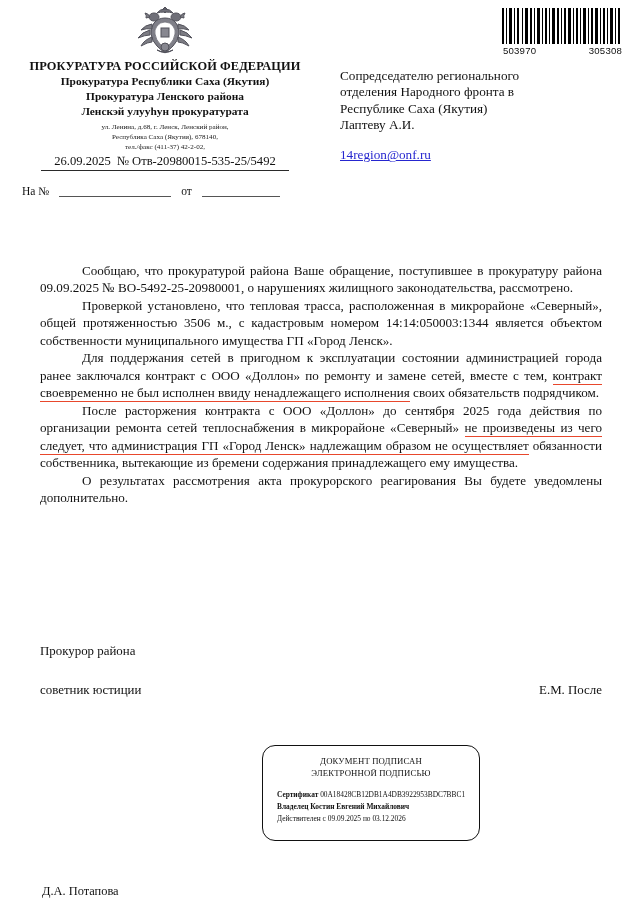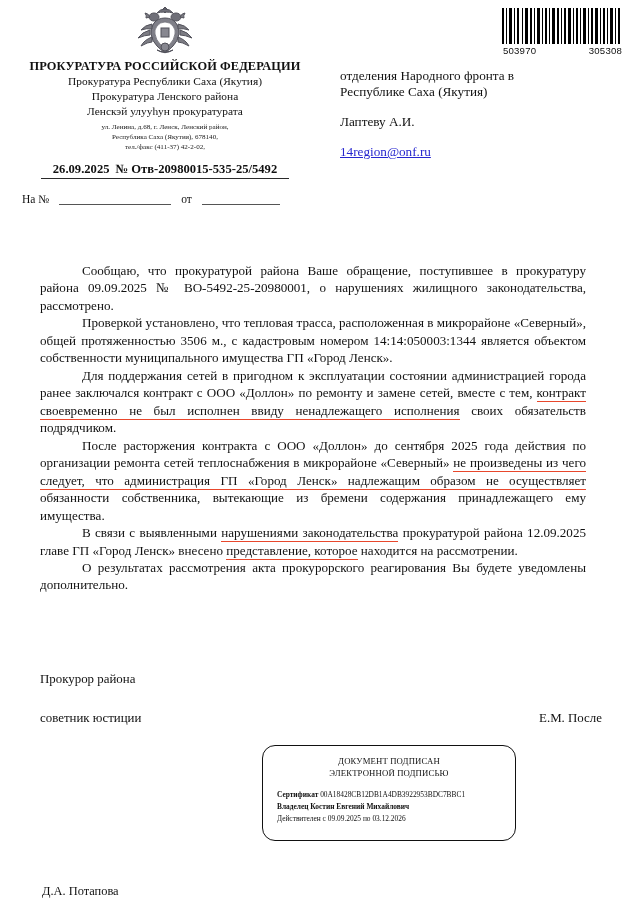--- a/index.html
+++ b/index.html
@@ -53,42 +53,41 @@
     letter-spacing: .1px;
     line-height: 1.22;
     white-space: nowrap;
     text-align: center;
   }
   .org-line-2,
   .org-line-3,
   .org-line-4,
   .org-line-5 {
     font-size: 11.4px;
-    font-weight: normal;
+    font-weight: bold;
     line-height: 1.3;
     white-space: nowrap;
   }
 
   .addr {
     margin-top: 3px;
     font-size: 7.1px;
     line-height: 1.45;
     color: #1a1a1a;
   }
   .addr div { white-space: nowrap; }
 
   .reg-line {
-    margin: 10px auto 0 auto;
+    margin: 2px auto 0 auto;
     width: 248px;
     font-size: 12.6px;
     border-bottom: 1px solid #2a2a2a;
     padding-bottom: 1px;
     white-space: nowrap;
     text-align: center;
-    font-weight: bold;
   }
   .reg-line .reg-date { margin-right: 6px; }
 
   .na-row {
     margin: 14px 0 0 22px;
     display: flex;
     align-items: flex-end;
     width: 290px;
     font-size: 11.5px;
   }
@@ -128,70 +127,70 @@
   
   .addressee {
     position: absolute;
     left: 340px;
     top: 68px;
     width: 270px;
     font-size: 13.2px;
     line-height: 1.24;
   }
   .addressee .org { margin: 0; }
-  .addressee .person { margin-top: 13px; }
+  .addressee .person { }
   .addressee .email {
     margin-top: 14px;
     color: #2626cf;
     text-decoration: underline;
     display: inline-block;
   }
 
   
   .body-text {
     position: absolute;
     left: 40px;
     top: 262px;
     width: 562px;
     font-size: 13.1px;
     line-height: 1.335;
     text-align: justify;
     text-justify: inter-word;
   }
   .body-text p {
-    margin: 0 16px 0 0;
+    margin: 0 0 0 0;
     text-indent: 42px;
   }
   .u {
     border-bottom: 1.6px solid #e8472c;
     padding-bottom: 1px;
   }
 
   
   .sign-block {
     position: absolute;
     left: 40px;
-    top: 672px;
+    top: 644px;
     width: 562px;
     font-size: 12.9px;
   }
   .sign-role { margin: 0; }
   .sign-row {
     margin-top: 24px;
     display: flex;
     justify-content: space-between;
     align-items: flex-end;
   }
 
   
   .esign {
     position: absolute;
     left: 262px;
     top: 745px;
-    width: 254px;
+    width: 218px;
     height: 96px;
     border: 1.4px solid #111;
     border-radius: 13px;
     box-sizing: border-box;
     padding: 9px 10px 0 10px;
     font-family: "Liberation Serif", serif;
   }
   .esign-title {
     text-align: center;
     font-size: 8.7px;
@@ -305,33 +304,33 @@
           <rect x="118" y="0" width="2" height="36"></rect>
         </g>
       </svg>
       <div class="barcode-digits">
         <span>503970</span>
         <span>305308</span>
       </div>
     </div>
 
     <div class="addressee">
+      <div class="org">Сопредседателю регионального</div>
       <div class="org">отделения Народного фронта в</div>
       <div class="org">Республике Саха (Якутия)</div>
       <div class="person">Лаптеву А.И.</div>
       <a class="email" href="#">14region@onf.ru</a>
     </div>
   </div>
 
   <div class="body-text">
     <p><span>Сообщаю, что прокуратурой района Ваше обращение, поступившее в прокуратуру района 09.09.2025 № ВО-5492-25-20980001, о нарушениях жилищного законодательства, рассмотрено.</span></p>
     <p><span>Проверкой установлено, что тепловая трасса, расположенная в микрорайоне «Северный», общей протяженностью 3506 м., с кадастровым номером 14:14:050003:1344 является объектом собственности муниципального имущества ГП «Город Ленск».</span></p>
     <p><span>Для поддержания сетей в пригодном к эксплуатации состоянии администрацией города ранее заключался контракт с ООО «Доллон» по ремонту и замене сетей, вместе с тем, </span><span class="u">контракт своевременно не был исполнен ввиду ненадлежащего исполнения</span><span> своих обязательств подрядчиком.</span></p>
     <p><span>После расторжения контракта с ООО «Доллон» до сентября 2025 года действия по организации ремонта сетей теплоснабжения в микрорайоне «Северный» </span><span class="u">не произведены из чего следует, что администрация ГП «Город Ленск» надлежащим образом не осуществляет</span><span> обязанности собственника, вытекающие из бремени содержания принадлежащего ему имущества.</span></p>
-    <p><span>В связи с выявленными </span><span class="u">нарушениями законодательства</span><span> прокуратурой района 12.09.2025 главе ГП «Город Ленск» внесено </span><span class="u">представление, которое</span><span> находится на рассмотрении.</span></p>
     <p><span>О результатах рассмотрения акта прокурорского реагирования Вы будете уведомлены дополнительно.</span></p>
   </div>
 
   <div class="sign-block">
     <p class="sign-role">Прокурор района</p>
     <div class="sign-row">
       <span>советник юстиции</span>
       <span>Е.М. После</span>
     </div>
   </div>

